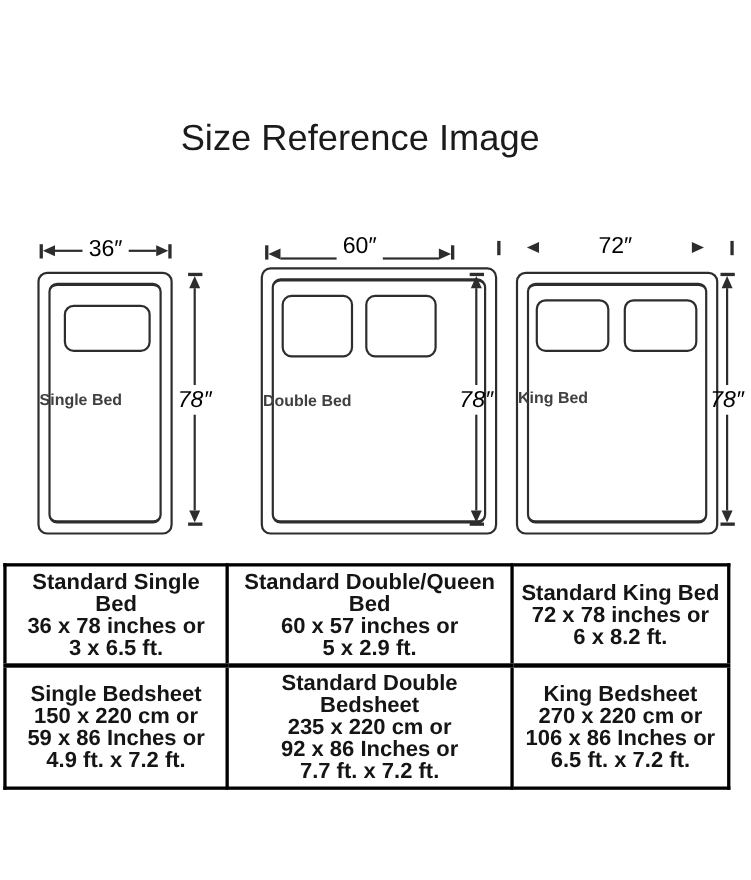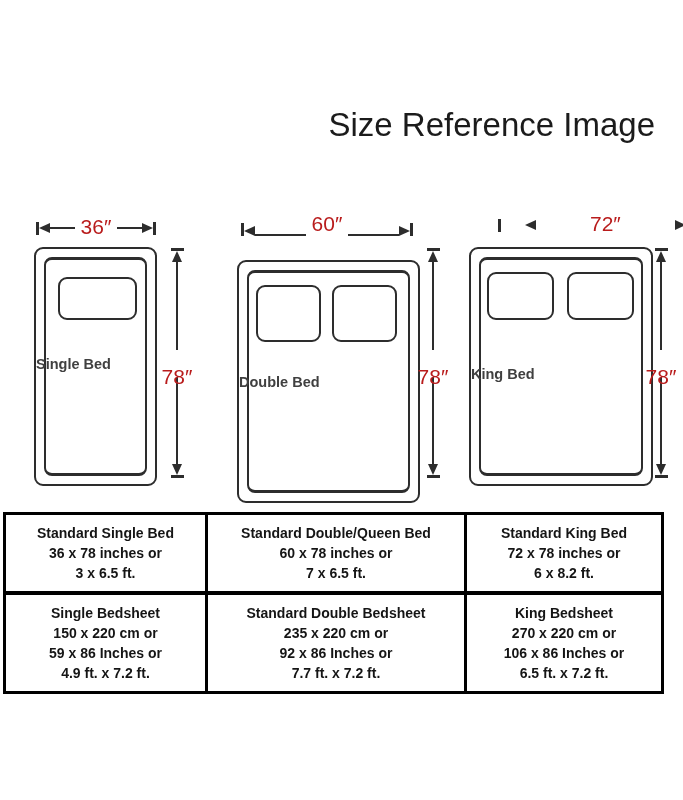--- a/index.html
+++ b/index.html
@@ -3,78 +3,78 @@
 <meta charset="utf-8">
 <style>
   html,body { margin:0; padding:0; background:#fff; }
   .stage {
     position:relative; width:683px; height:800px; overflow:hidden;
     background:#fff; font-family:"Liberation Sans", sans-serif;
     --ln:#2d2d2d;
   }
   .title {
     position:absolute; top:106px; left:0; width:655px; margin:0;
-    text-align:right; font-size:33px; font-weight:400; color:#1b1b1b;
+    text-align:center; font-size:33px; font-weight:400; color:#1b1b1b;
   }
 
   
   .harrow { position:absolute; height:16px; display:flex; align-items:center; }
   .vbar  { width:3px; height:13px; background:var(--ln); flex:0 0 auto; }
   .ah    { width:0; height:0; flex:0 0 auto; }
   .ah-l  { border-top:5px solid transparent; border-bottom:5px solid transparent; border-right:11px solid var(--ln); }
   .ah-r  { border-top:5px solid transparent; border-bottom:5px solid transparent; border-left:11px solid var(--ln); }
   .seg   { flex:1 1 auto; height:2px; background:var(--ln); }
-  .dim   { font-size:21px; line-height:1; color:#b91c1c; padding:0 6px; position:relative; top:-2px; white-space:nowrap; }
+  .dim   { font-size:21px; line-height:1; color:#000000; padding:0 6px; position:relative; top:-2px; white-space:nowrap; }
 
   .varrow { position:absolute; width:36px; display:flex; flex-direction:column; align-items:center; }
   .hbar  { height:3px; width:13px; background:var(--ln); flex:0 0 auto; }
   .ah-u  { border-left:5px solid transparent; border-right:5px solid transparent; border-bottom:11px solid var(--ln); }
   .ah-d  { border-left:5px solid transparent; border-right:5px solid transparent; border-top:11px solid var(--ln); }
   .vseg  { flex:1 1 auto; width:2px; background:var(--ln); }
-  .varrow .dim { padding:3px 0; top:13px; }
+  .varrow .dim { padding:3px 0; top:0;font-style:italic; }
 
   .w1 { left:36px;  top:220px; width:120px; }
   .w2 { left:241px; top:220px; width:172px;align-items:flex-end; }
-  .w3 { left:498px; top:217px; width:186px;gap:24px; }
+  .w3 { left:452px; top:217px; width:186px;gap:24px; }
   .v1 { left:159px; top:248px; height:230px; }
   .v2 { left:415px; top:248px; height:230px; }
   .v3 { left:643px; top:248px; height:230px; }
 
   
   .bed { position:absolute; background:#fff; border:2px solid var(--ln); border-radius:9px; box-sizing:border-box; }
   .bed1 { left:34px;  top:247px; width:123px; height:239px; }
-  .bed2 { left:237px; top:260px; width:183px; height:243px; }
+  .bed2 { left:237px; top:243px; width:215px; height:243px; }
   .bed3 { left:469px; top:247px; width:184px; height:239px; }
   .bed-inner {
     position:absolute; inset:8px; border:2px solid var(--ln);
     border-top-width:3px; border-bottom-width:3px; border-radius:8px;
   }
   .pillow { position:absolute; background:#fff; border:2px solid var(--ln); border-radius:9px; box-sizing:border-box; }
   .bed1 .pw   { left:22px; top:28px; width:79px; height:43px; }
   .bed2 .pw-a { left:17px; top:23px; width:65px; height:57px; }
   .bed2 .pw-b { left:93px; top:23px; width:65px; height:57px; }
   .bed3 .pw-a { left:16px; top:23px; width:67px; height:48px; }
   .bed3 .pw-b { left:96px; top:23px; width:67px; height:48px; }
   .bed-label {
     position:absolute; left:0; right:0; 
     font-weight:bold; font-size:14.5px; color:#404040; white-space:nowrap;
   }
   .bed1 .bed-label { top:107px; }
   .bed2 .bed-label { top:112px; }
-  .bed3 .bed-label { top:105px;margin-top:12px; }
+  .bed3 .bed-label { top:105px; }
 
   
   .sizes {
     position:absolute; left:3px; top:512px;
     border-collapse:collapse; table-layout:fixed;
   }
   .sizes td {
     border:3px solid #000; background:#fff;
     text-align:center; vertical-align:middle;
-    font-weight:bold; font-size:14px; line-height:20px; color:#151515;
+    font-weight:bold; font-size:20px; line-height:20px; color:#151515;
     padding:4px 2px;
   }
   .sizes tr:first-child td { border-bottom-width:4px; height:68px; }
   .sizes tr:last-child td  { height:88px; }
   .c1 { width:195px; }
   .c2 { width:252px; }
   .c3 { width:190px; }
 </style>
 </head>
 <body>
@@ -166,22 +166,22 @@
   <table class="sizes">
     <tbody>
         <tr>
       <td class="c1">
         <div>Standard Single Bed</div>
         <div>36 x 78 inches or</div>
         <div>3 x 6.5 ft.</div>
       </td>
       <td class="c2">
         <div>Standard Double/Queen Bed</div>
-        <div>60 x 78 inches or</div>
-        <div>7 x 6.5 ft.</div>
+        <div>60 x 57 inches or</div>
+        <div>5 x 2.9 ft.</div>
       </td>
       <td class="c3">
         <div>Standard King Bed</div>
         <div>72 x 78 inches or</div>
         <div>6 x 8.2 ft.</div>
       </td>
     </tr>
     <tr>
       <td class="c1">
         <div>Single Bedsheet</div>

